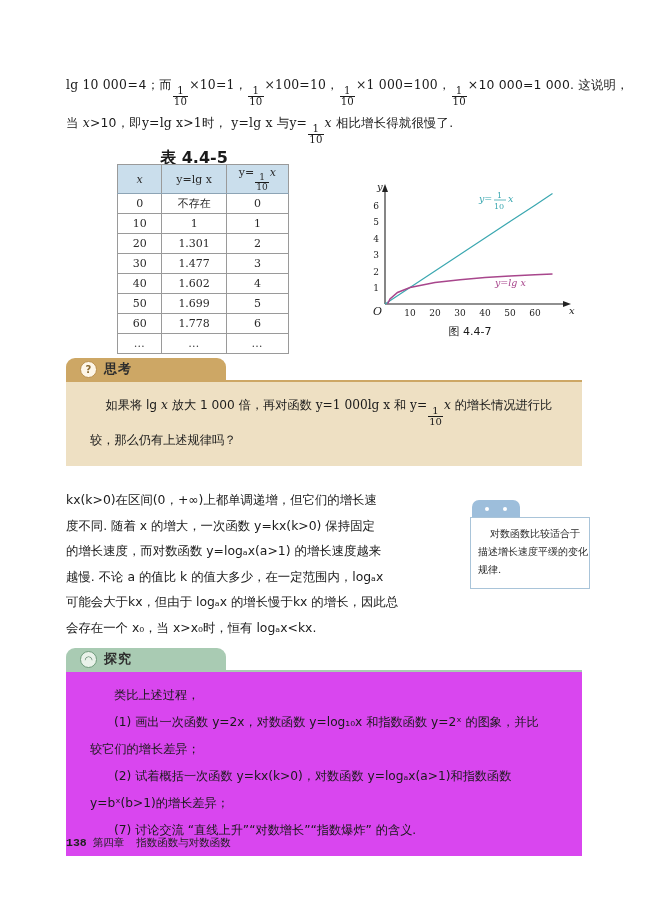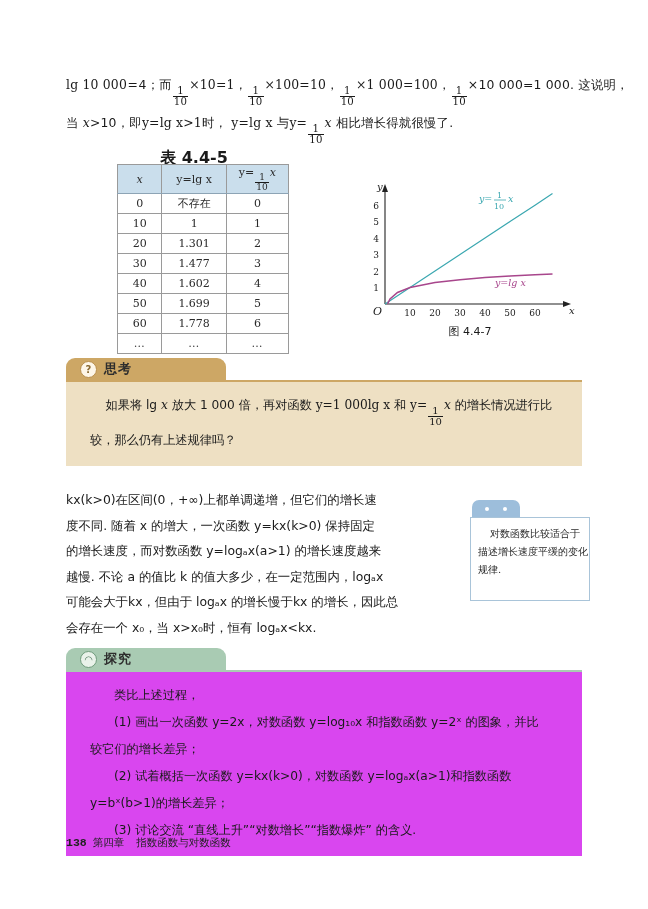--- a/index.html
+++ b/index.html
@@ -111,21 +111,21 @@
   #side-note .note-tab{
     width:48px;height:17px;background:#9dbedb;
     border-radius:7px 7px 0 0;position:relative;left:2px;
     display:flex;align-items:center;justify-content:space-evenly;
   }
   #side-note .note-tab .dot{
     width:4px;height:4px;border-radius:50%;background:#ffffff;
   }
   #side-note .note-body{
     border:1px solid #a9c4d9;background:#ffffff;
-    padding:7px 7px 21px 7px;
+    padding:7px 7px 9px 7px;
     font-size:10px;line-height:18px;color:#2a2a2a;
     font-family:"DejaVu Serif","Liberation Serif",serif;
     min-height:62px;box-sizing:border-box;
   }
   #side-note .note-body .line{white-space:nowrap;}
   #side-note .note-body .indent{padding-left:12px;}
 
   
   #footer{
     position:absolute;left:66px;top:836px;
@@ -308,21 +308,21 @@
     <div class="tab">
       <span class="badge">◠</span>
       <span class="tab-title">探究</span>
     </div>
     <div class="body">
       <div class="line cn"><span style="padding-left:24px">类比上述过程，</span></div>
       <div class="line cn"><span style="padding-left:24px">(1) 画出一次函数 y=2x，对数函数 y=log₁₀x 和指数函数 y=2ˣ 的图象，并比</span></div>
       <div class="line cn">较它们的增长差异；</div>
       <div class="line cn"><span style="padding-left:24px">(2) 试着概括一次函数 y=kx(k&gt;0)，对数函数 y=logₐx(a&gt;1)和指数函数</span></div>
       <div class="line cn">y=bˣ(b&gt;1)的增长差异；</div>
-      <div class="line cn"><span style="padding-left:24px">(3) 讨论交流 “直线上升”“对数增长”“指数爆炸” 的含义.</span></div>
+      <div class="line cn"><span style="padding-left:24px">(7) 讨论交流 “直线上升”“对数增长”“指数爆炸” 的含义.</span></div>
     </div>
   </div>
 
   <div id="footer">
     <span class="pagenum">138</span><span class="chapter">第四章</span><span class="chapter-title">指数函数与对数函数</span>
   </div>
 
 </div>
 
 </body></html>

